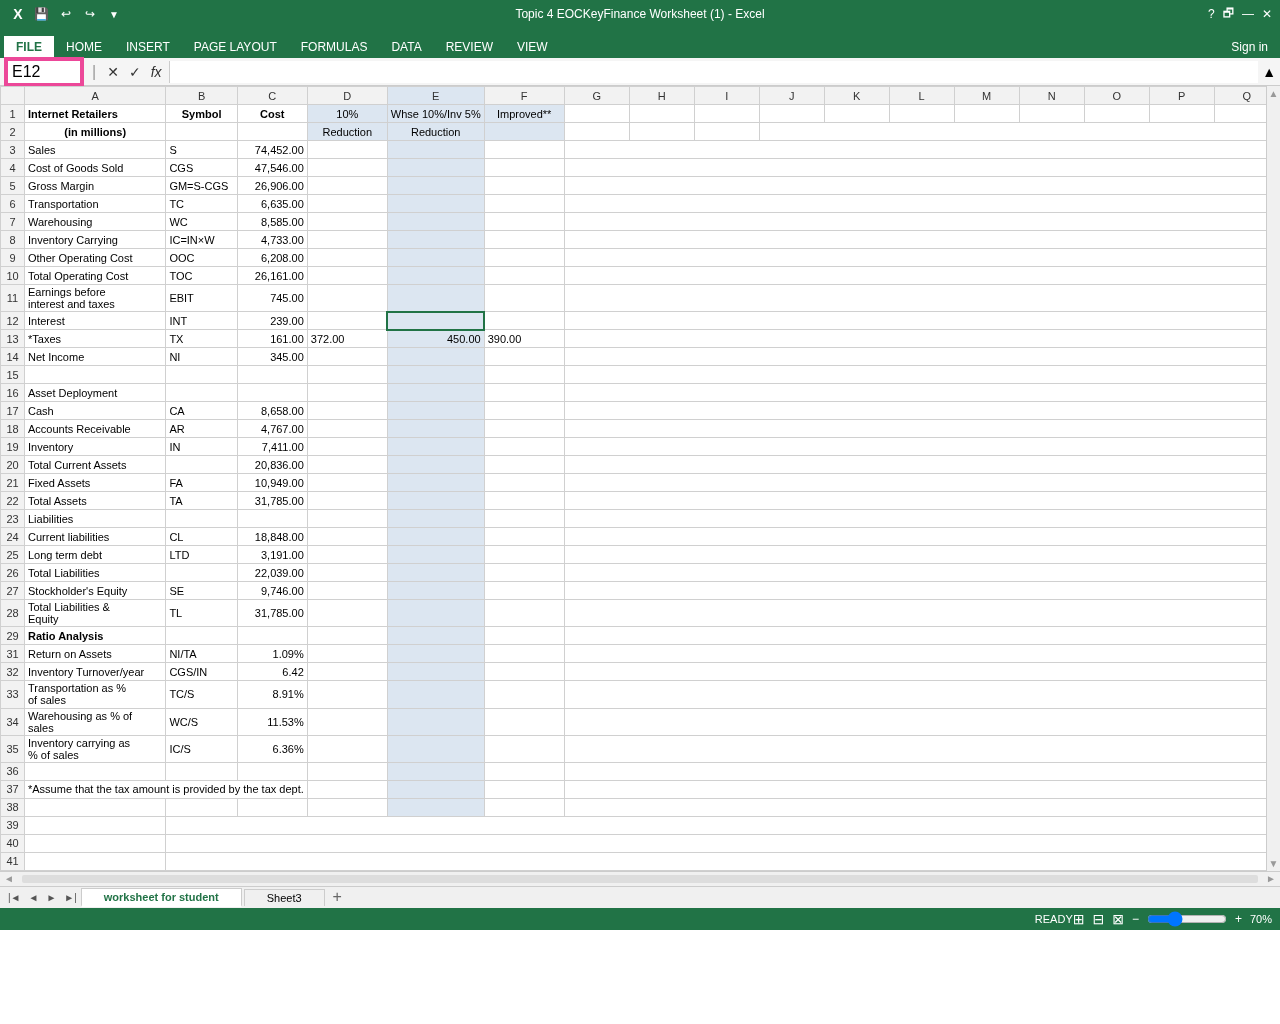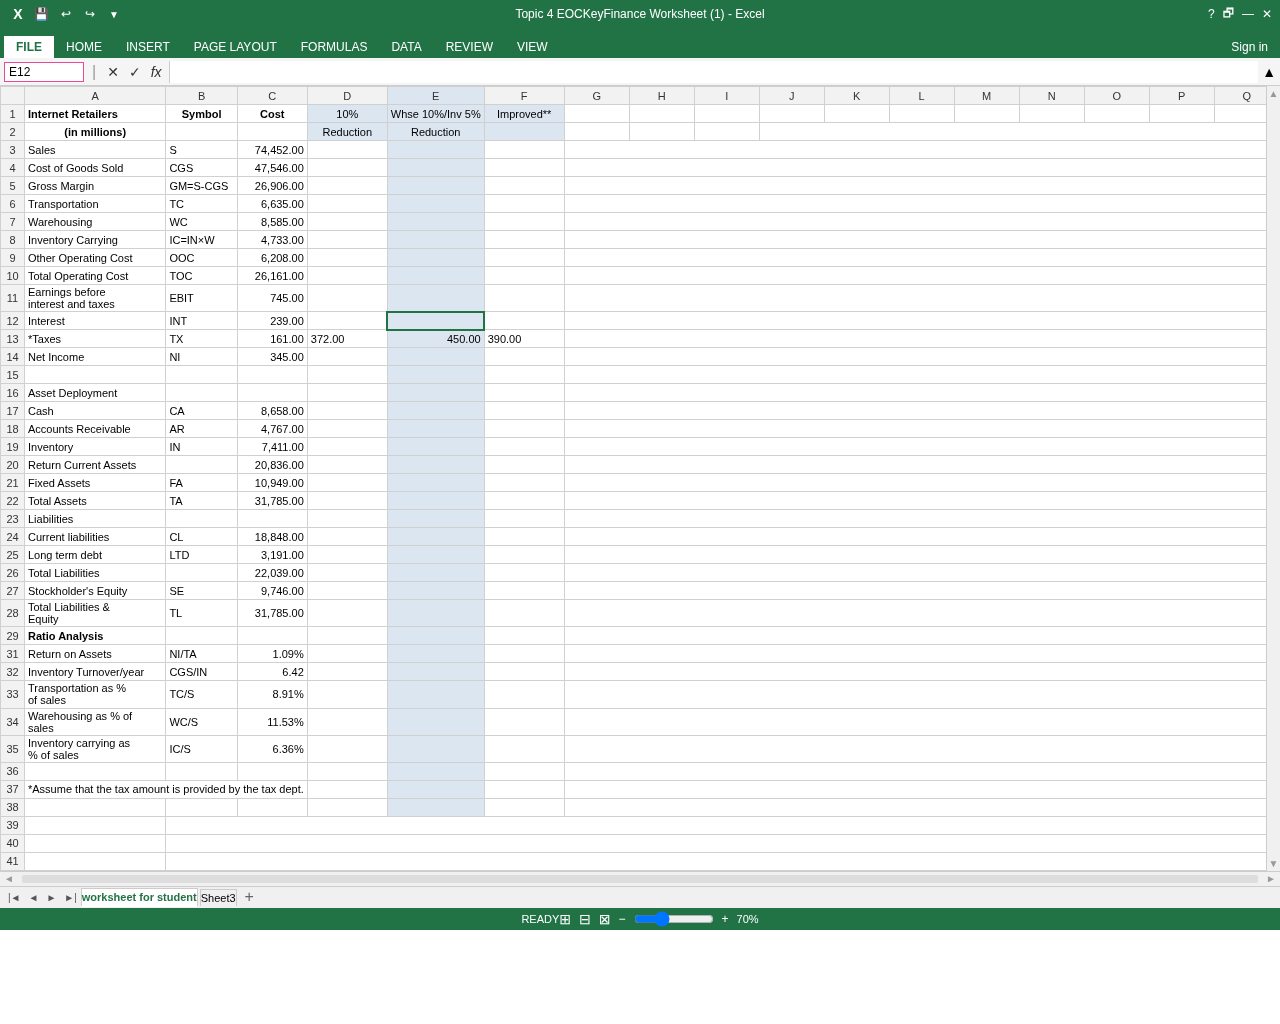--- a/index.html
+++ b/index.html
@@ -42,23 +42,23 @@
       display: flex;
       align-items: center;
       height: 28px;
       border-bottom: 1px solid #ccc;
       background: #f5f5f5;
       padding: 0 4px;
       gap: 4px;
     }
     .name-box {
       width: 80px;
-      border: 1px solid #ec4899;
+      border: 4px solid #ec4899;
       padding: 2px 4px;
-      font-size: 12px;
+      font-size: 16px;
       background: white;
     }
     .formula-sep { color: #999; font-size: 16px; padding: 0 4px; }
     .formula-icons { display: flex; gap: 4px; align-items: center; }
     .formula-icon { font-size: 14px; cursor: pointer; color: #333; padding: 0 3px; }
     .formula-input {
       flex: 1;
       border: none;
       outline: none;
       font-size: 12px;
@@ -129,40 +129,40 @@
     table.grid td.col-header-e { background: #dce6f1; width: 90px; min-width: 90px; text-align: center; }
     table.grid td.col-header-f { background: #dce6f1; width: 80px; min-width: 80px; text-align: center; }
 
     
     .status-bar {
       background: #217346;
       color: white;
       height: 22px;
       display: flex;
       align-items: center;
-      justify-content: center;
+      justify-content: flex-end;
       padding: 0 8px;
       font-size: 11px;
     }
     .status-left { display: flex; gap: 16px; }
     .status-right { display: flex; align-items: center; gap: 8px; }
 
     
     .sheet-tabs {
       display: flex;
       align-items: center;
       background: #f0f0f0;
       border-top: 1px solid #ccc;
       height: 22px;
       padding: 0 4px;
       gap: 0;
     }
     .sheet-nav { font-size: 10px; cursor: pointer; padding: 0 4px; color: #555; }
     .sheet-tab {
-      padding: 2px 0;
+      padding: 2px 22px;
       font-size: 11px;
       cursor: pointer;
       border: 1px solid #ccc;
       border-bottom: none;
       background: #f0f0f0;
       margin-right: 2px;
     }
     .sheet-tab.active {
       background: white;
       border-bottom: 2px solid white;
@@ -500,21 +500,21 @@
             <td class="col-b">IN</td>
             <td class="col-c">7,411.00</td>
             <td></td>
             <td style="background:#dce6f1;"></td>
             <td></td>
             <td class="col-other" colspan="12"></td>
           </tr>
 
           <tr>
             <td class="row-num">20</td>
-            <td class="col-a">Return Current Assets</td>
+            <td class="col-a">Total Current Assets</td>
             <td class="col-b"></td>
             <td class="col-c">20,836.00</td>
             <td></td>
             <td style="background:#dce6f1;"></td>
             <td></td>
             <td class="col-other" colspan="12"></td>
           </tr>
 
           <tr>
             <td class="row-num">21</td>

